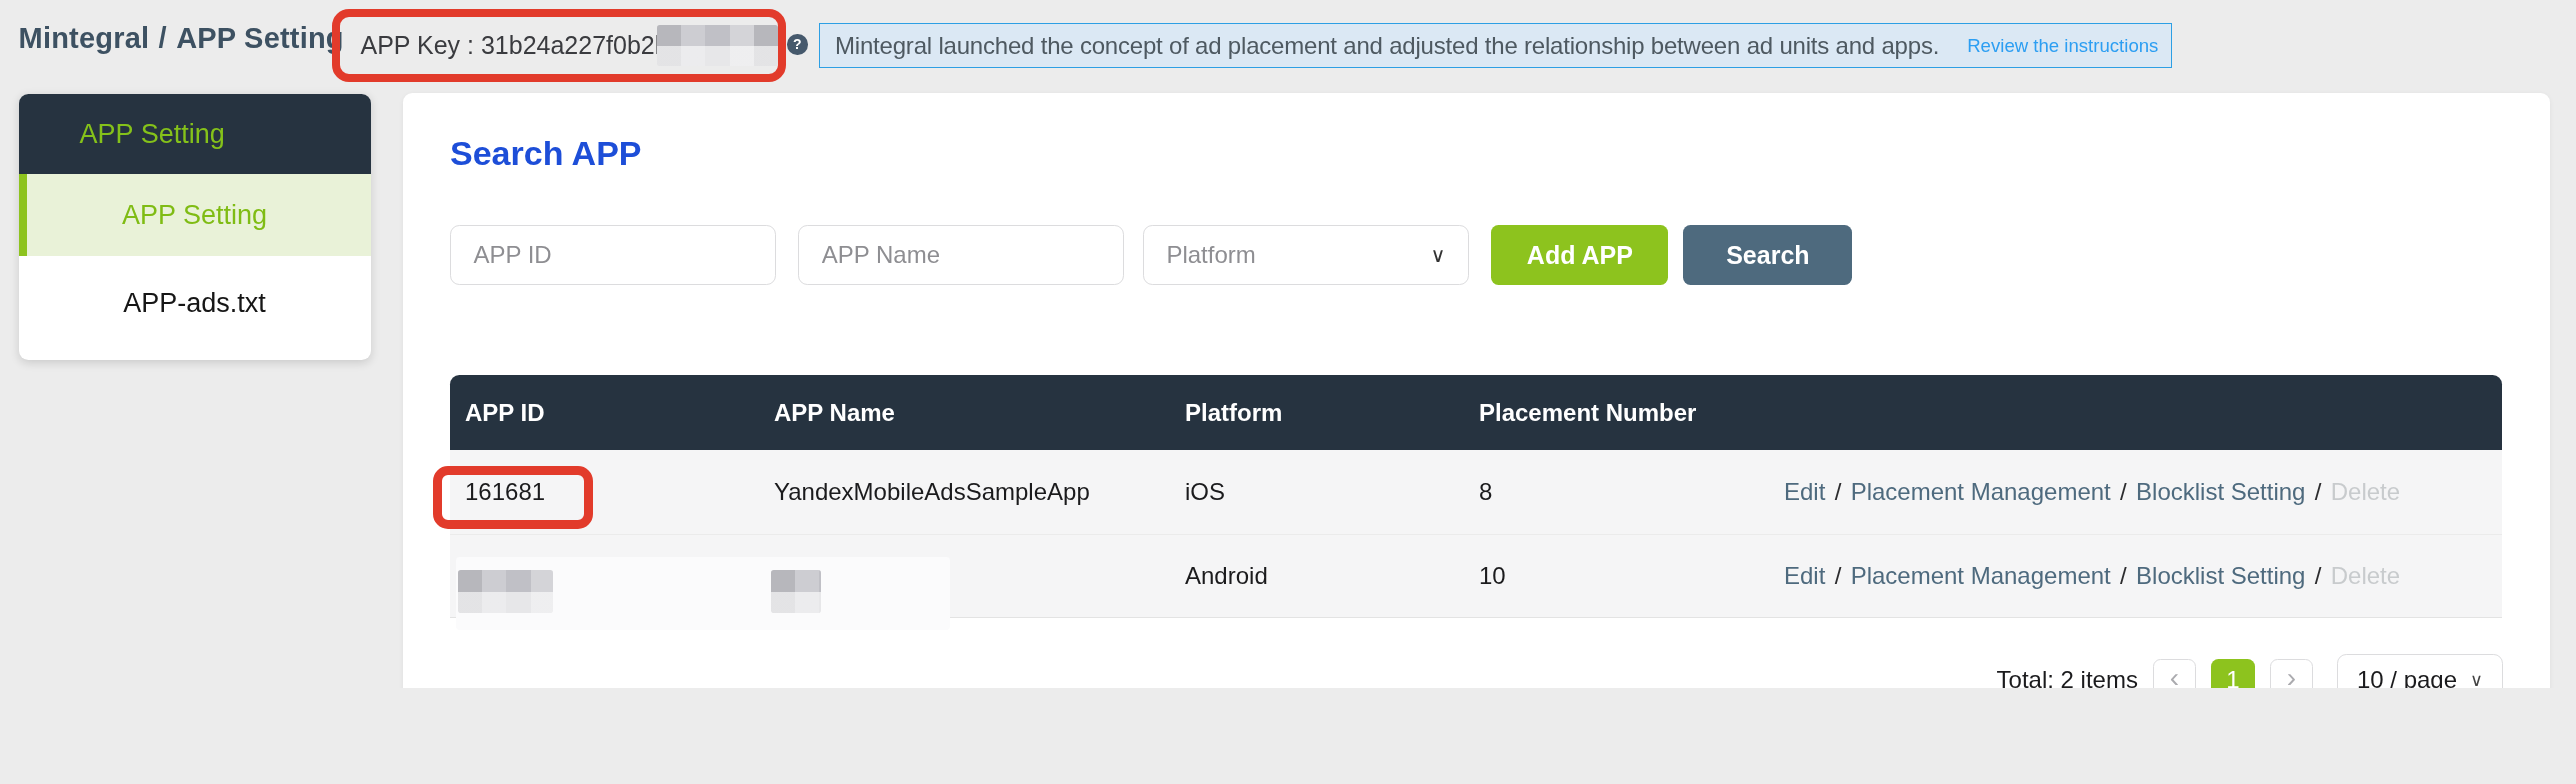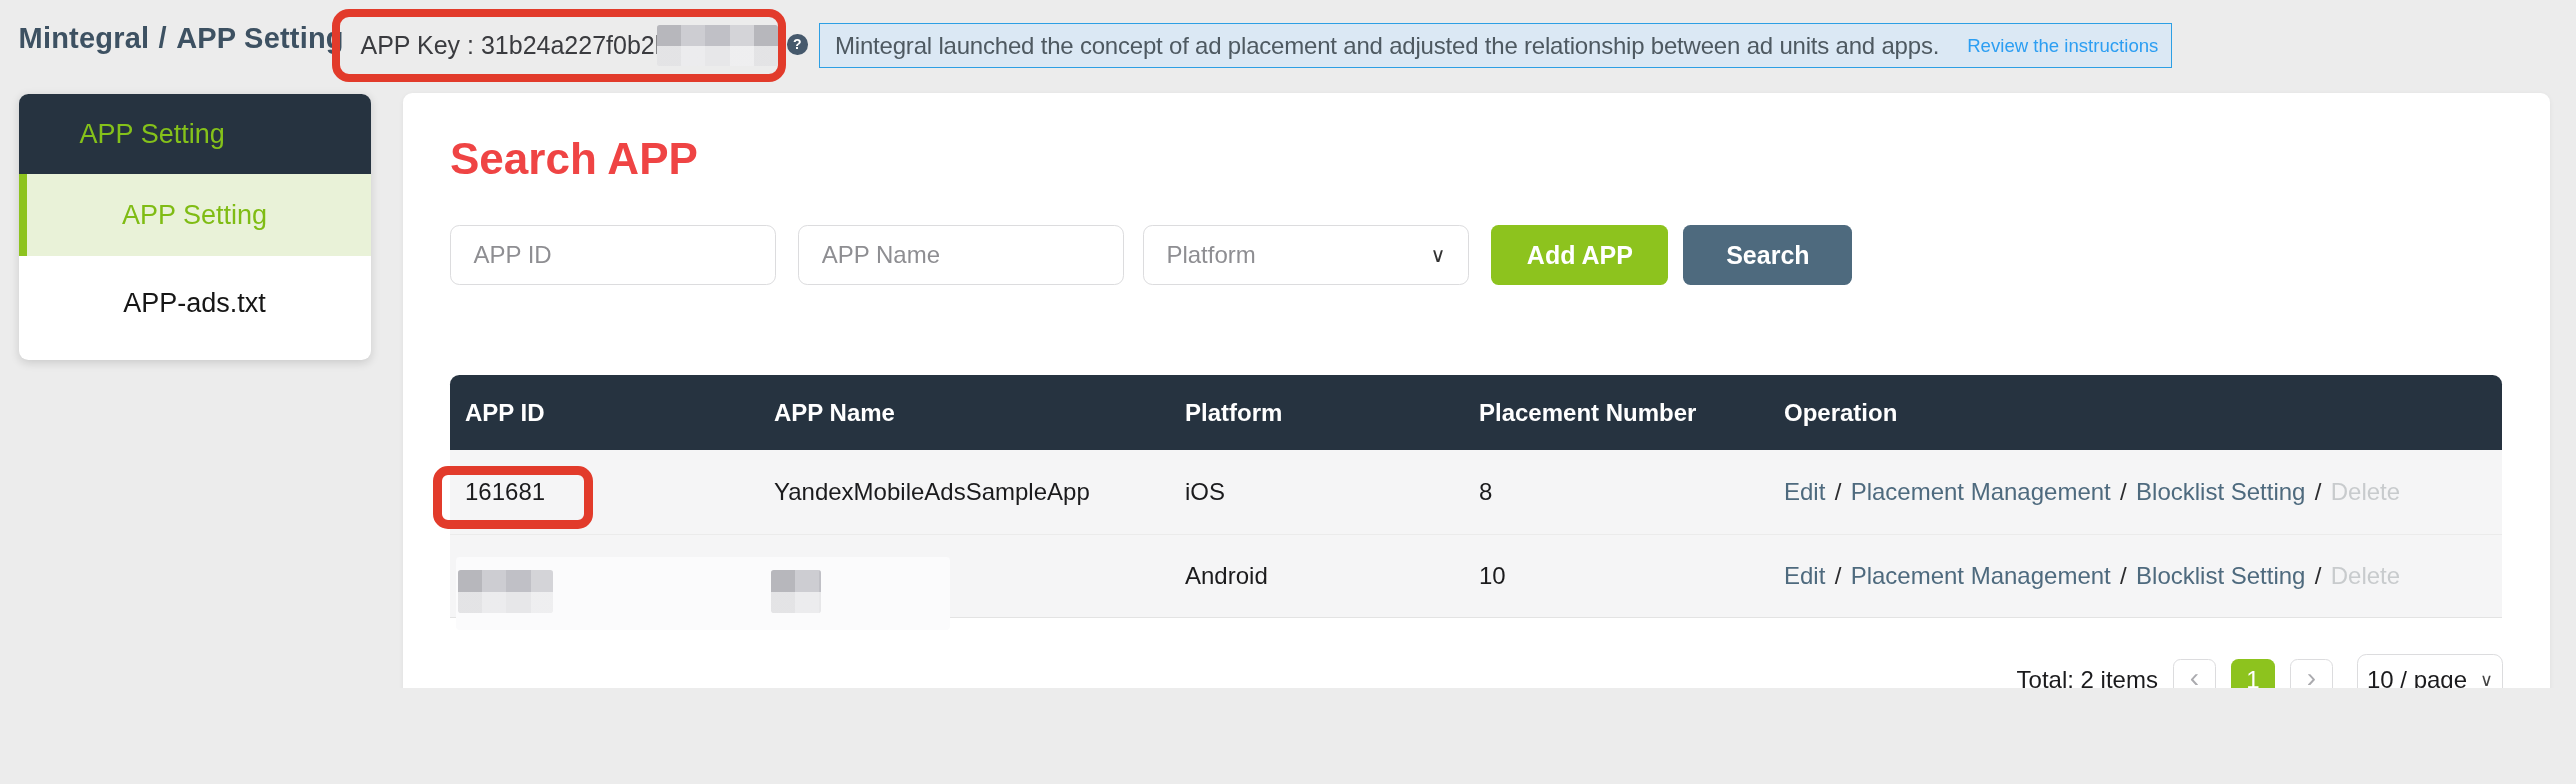--- a/index.html
+++ b/index.html
@@ -38,21 +38,21 @@
     border-radius:9.3px; box-shadow:0 2.8px 9.3px rgba(0,0,0,.14); overflow:hidden; }
   .side-item { display:flex; align-items:center; font-size:27px; cursor:pointer; position:relative; }
   .side-group { height:80px; background:#263340; color:#85c21a; padding-left:61px; }
   .side-active { height:82px; background:#e9f2d8; color:#7fbc14; justify-content:center; }
   .side-active .active-bar { position:absolute; left:0; top:0; width:8.4px; height:100%; background:#8dc31e; }
   .side-plain { height:104px; color:#161616; justify-content:center; align-items:flex-start; padding-top:32px; }
 
   
   .panel { position:absolute; left:403px; top:93px; width:2147px; height:680px; background:#fff;
     border-radius:9.3px; box-shadow:0 1.9px 5.6px rgba(0,0,0,.06); }
-  .panel-title { position:absolute; left:47px; top:41px; font-size:44px; font-weight:bold; color:#ef4444; }
+  .panel-title { position:absolute; left:47px; top:41px; font-size:34px; font-weight:bold; color:#1d4ed8; }
 
   .filters { position:absolute; left:47px; top:132px; display:flex; align-items:center; }
   .f-input { width:326px; height:60px; border:1.9px solid #dcdcde; border-radius:9.3px; font-size:24px; color:#1b1b1d;
     padding:0 22.4px; background:#fff; outline:none; font-family:inherit; }
   .f-input::placeholder { color:#8e8e92; opacity:1; }
   .f-select { width:326px; height:60px; border:1.9px solid #dcdcde; border-radius:9.3px; display:flex; align-items:center;
     justify-content:space-between; padding:0 22.4px; cursor:pointer; background:#fff; }
   .f-select .sel-text { font-size:24px; color:#8e8e92; }
   .f-select .sel-caret { font-size:20.5px; color:#333; }
   .btn { height:60px; border:none; border-radius:7.5px; color:#fff; font-size:25px; font-weight:bold;
@@ -83,21 +83,21 @@
 
   
   .pager { position:absolute; right:47px; top:559px; height:56px; display:flex; align-items:center; }
   .pager-total { font-size:24px; color:#1b1b1d;text-align:center; }
   .pg-btn { width:43px; height:43px; border:1.9px solid #dcdcde; border-radius:7.5px; background:#fff; display:flex;
     align-items:center; justify-content:center; cursor:pointer; margin-left:15px; }
   .pg-btn .chev { font-size:28px; color:#ababaf; line-height:1; margin-top:-3.7px; }
   .pg-current { width:44px; height:43px; border-radius:7.5px; background:#8dc31e; color:#fff; font-size:24px;
     display:flex; align-items:center; justify-content:center; margin-left:15px; cursor:pointer; }
   .pg-size { height:52px; border:1.9px solid #dcdcde; border-radius:9.3px; background:#fff; display:flex; align-items:center;
-    padding:0 9px; margin-left:24px; cursor:pointer; }
+    padding:0 19px; margin-left:24px; cursor:pointer; }
   .pg-size .size-text { font-size:24px; color:#1b1b1d; }
   .pg-size .sel-caret { font-size:17.7px; color:#444; margin-left:13px; }
 </style>
 </head>
 <body>
 
 <div class="stage">
 
   <div class="breadcrumb">
     <span>Mintegral</span><span class="sep">/</span><span>APP Setting</span>
@@ -147,21 +147,20 @@
       <button class="btn btn-add">Add APP</button>
       <button class="btn btn-search">Search</button>
     </div>
 
     <div class="tbl">
       <div class="trow thead">
         <div class="tcell">APP ID</div>
         <div class="tcell">APP Name</div>
         <div class="tcell">Platform</div>
         <div class="tcell">Placement Number</div>
-        <div class="tcell">Operation</div>
       </div>
 
       <div class="trow tbody-row">
         <div class="tcell">161681</div>
         <div class="tcell">YandexMobileAdsSampleApp</div>
         <div class="tcell">iOS</div>
         <div class="tcell">8</div>
         <div class="tcell ops">
           <span class="op-link">Edit</span>
           <span class="op-sep">/</span>

